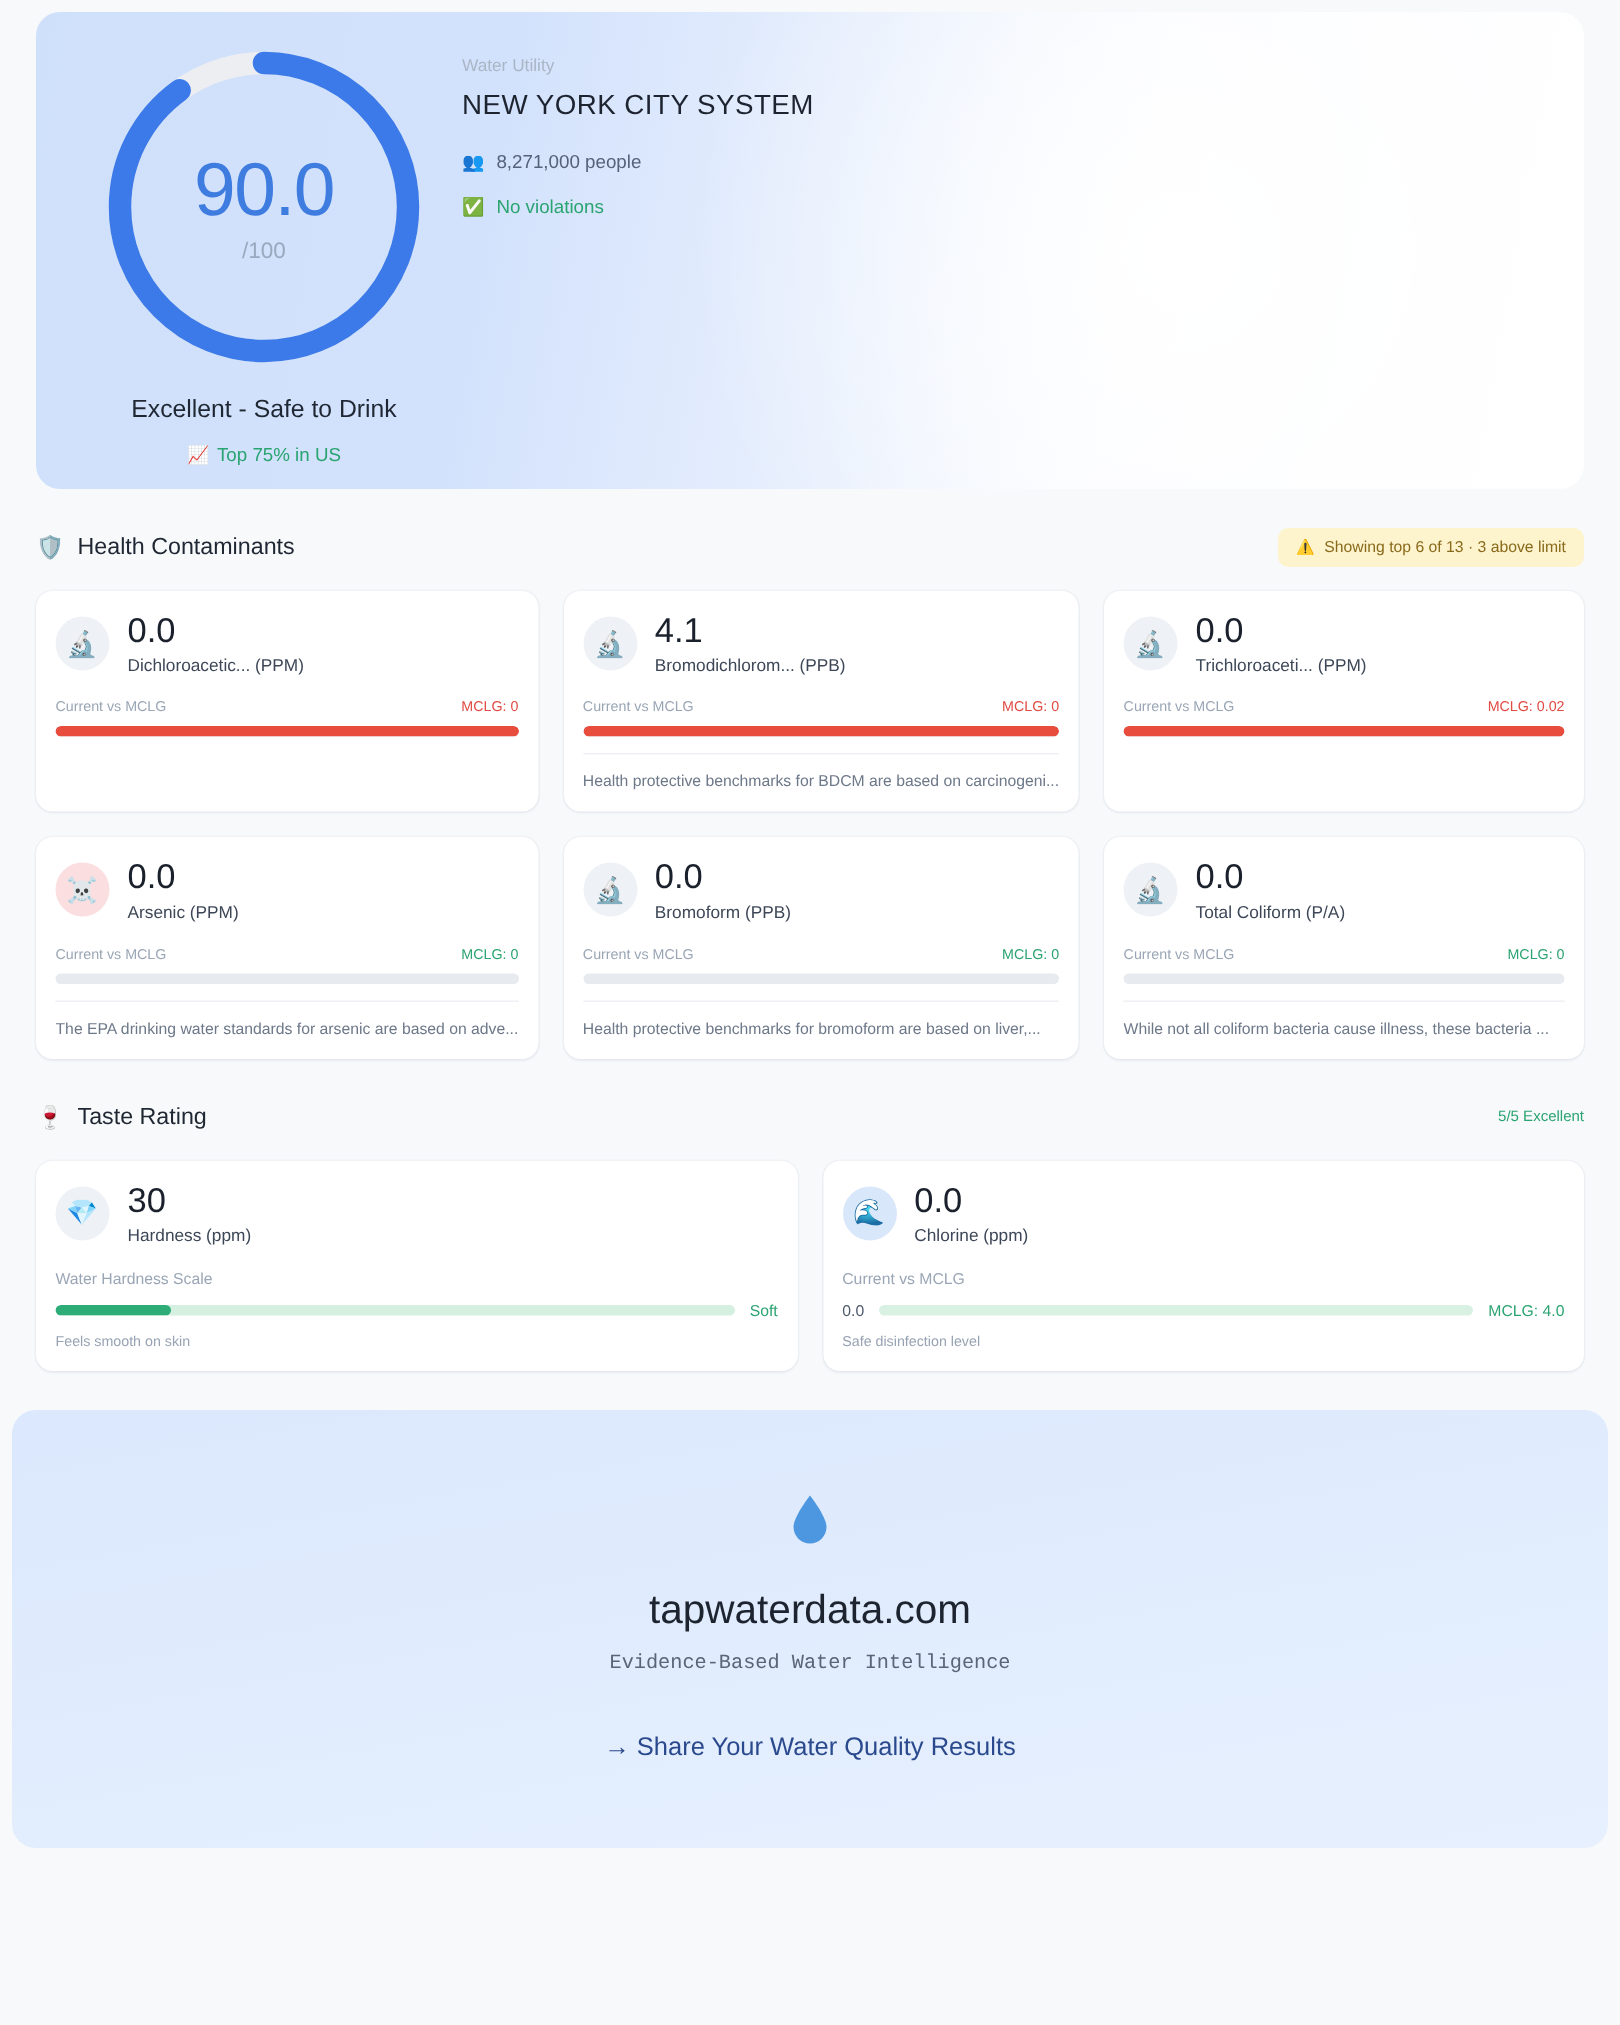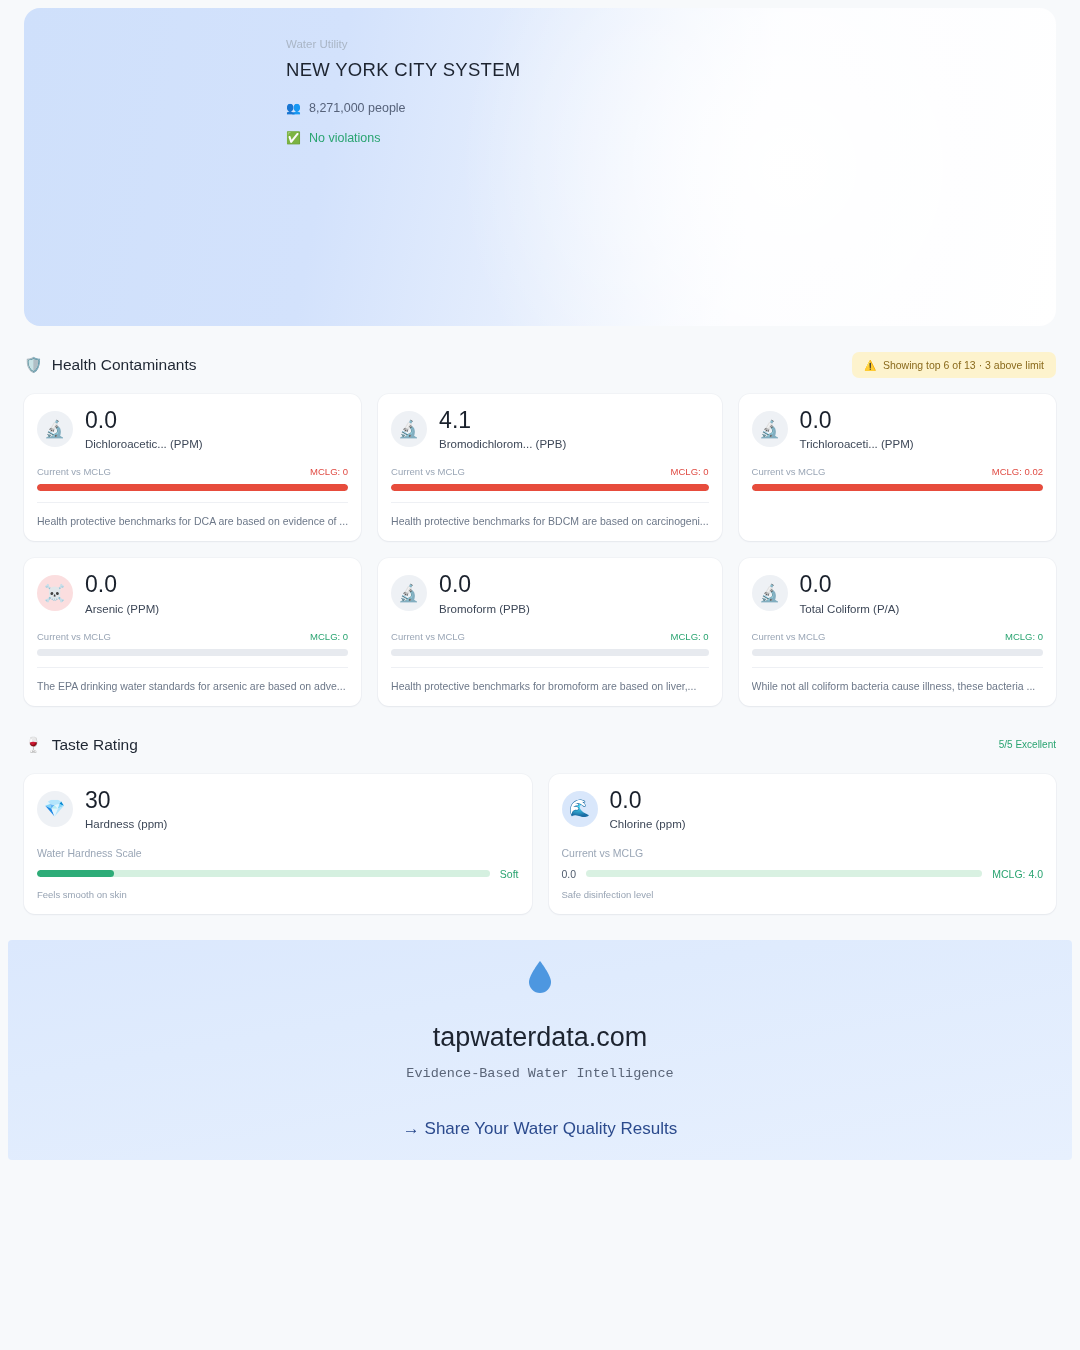--- a/index.html
+++ b/index.html
@@ -42,21 +42,21 @@
   .gauge-center {
     position: absolute; inset: 0; display: flex; flex-direction: column;
     align-items: center; justify-content: center; line-height: 1;
   }
   .gauge-score { font-size: 50px; color: #3f7ce0; font-weight: 400; letter-spacing: -1px; }
   .gauge-max { font-size: 15px; color: #9aa9be; margin-top: 9px; }
   .hero-verdict { margin-top: 18px; font-size: 16.5px; color: #1f2733; }
   .hero-rank { margin-top: 13px; font-size: 12.5px; color: #2aa471; display: flex; align-items: center; justify-content: center; gap: 5px; }
   .hero-rank .emo { font-size: 12px; }
 
-  .hero-info { position: absolute; left: 262px; top: 30px; }
+  .hero-info { position: absolute; left: 284px; top: 30px; }
   .hero-label { font-size: 11.5px; color: #aab6c6; margin-bottom: 9px; }
   .hero-system { font-size: 18.5px; color: #1d2430; letter-spacing: .3px; margin-bottom: 20px; }
   .hero-row { display: flex; align-items: center; gap: 8px; font-size: 12.5px; margin-bottom: 16px; }
   .hero-row .emo { font-size: 12px; }
   .hero-pop { color: #56627a; }
   .hero-viol { color: #2aa471; }
 
   
   .section-head {
     margin: 22px 24px 0 24px; height: 34px;
@@ -120,38 +120,55 @@
   .scale-end { font-size: 10.5px; color: #4f5b6d; white-space: nowrap; }
   .scale-end.green { color: #2aa471; }
   .bar.soft { flex: 1; background: #d5f0e0; margin-top: 0; }
   .bar.soft .fill { background: #2eac78; }
   .bar.light { flex: 1; background: #d9f1e2; margin-top: 0; }
   .bar.light .fill { background: #2eac78; }
   .taste-foot { font-size: 9.5px; color: #97a3b3; margin-top: 9px; }
 
   
   .footer {
-    margin: 26px 8px 0 8px; height: 220px; border-radius: 4px;
+    margin: 26px 8px 0 8px; height: 292px; border-radius: 16px;
     background: linear-gradient(170deg,#dbe8fd 0%,#dfebfd 35%,#e7f0fe 100%);
     display: flex; flex-direction: column; align-items: center; justify-content: center;
   }
   .drop { width: 26px; height: 34px; position: relative; }
   .drop svg { display: block; }
   .footer-brand { margin-top: 28px; font-size: 27px; color: #1d2430; font-weight: 400; }
   .footer-tag { margin-top: 13px; font-size: 13.5px; color: #5a6578; font-family: Liberation Mono, monospace; }
   .footer-cta { margin-top: 38px; font-size: 17px; color: #2b4a8d; }
 </style>
 </head>
 <body>
 
 <div class="page">
 
 
   <div class="hero">
 
+    <div class="gauge-wrap">
+      <div class="gauge">
+        <svg width="216" height="216" viewBox="0 0 216 216">
+          <circle cx="108" cy="108" r="96" fill="none" stroke="#eceef1" stroke-width="15" stroke-linecap="round"></circle>
+          <circle id="gauge-arc" cx="108" cy="108" r="96" fill="none" stroke="#3b7ae8" stroke-width="15" stroke-linecap="round" stroke-dasharray="542.8672105403163 603.1857894892403"></circle>
+        </svg>
+        <div class="gauge-center">
+          <div class="gauge-score" style="color: rgb(63, 124, 224);">90.0</div>
+          <div class="gauge-max">/100</div>
+        </div>
+      </div>
+      <div class="hero-verdict">Excellent - Safe to Drink</div>
+      <div class="hero-rank">
+        <span class="emo">📈</span>
+        <span>Top 75% in US</span>
+      </div>
+    </div>
 
     <div class="hero-info">
       <div class="hero-label">Water Utility</div>
       <div class="hero-system">NEW YORK CITY SYSTEM</div>
       <div class="hero-row">
         <span class="emo">👥</span>
         <span class="hero-pop">8,271,000 people</span>
       </div>
       <div class="hero-row">
         <span class="emo">✅</span>
@@ -180,21 +197,20 @@
             <div class="cont-name">Dichloroacetic... (PPM)</div>
           </div>
         </div>
         <div class="cont-meta">
           <span class="lbl">Current vs MCLG</span>
           <span class="mclg over">MCLG: 0</span>
         </div>
         <div class="bar">
           <div class="fill over" style="width:100%"></div>
         </div>
-        <div class="cont-note">Health protective benchmarks for DCA are based on evidence of ...</div>
       </div>
       <div class="cont-card">
         <div class="cont-top">
           <div class="icon-circle">🔬</div>
           <div class="cont-valwrap">
             <div class="cont-value">4.1</div>
             <div class="cont-name">Bromodichlorom... (PPB)</div>
           </div>
         </div>
         <div class="cont-meta">

